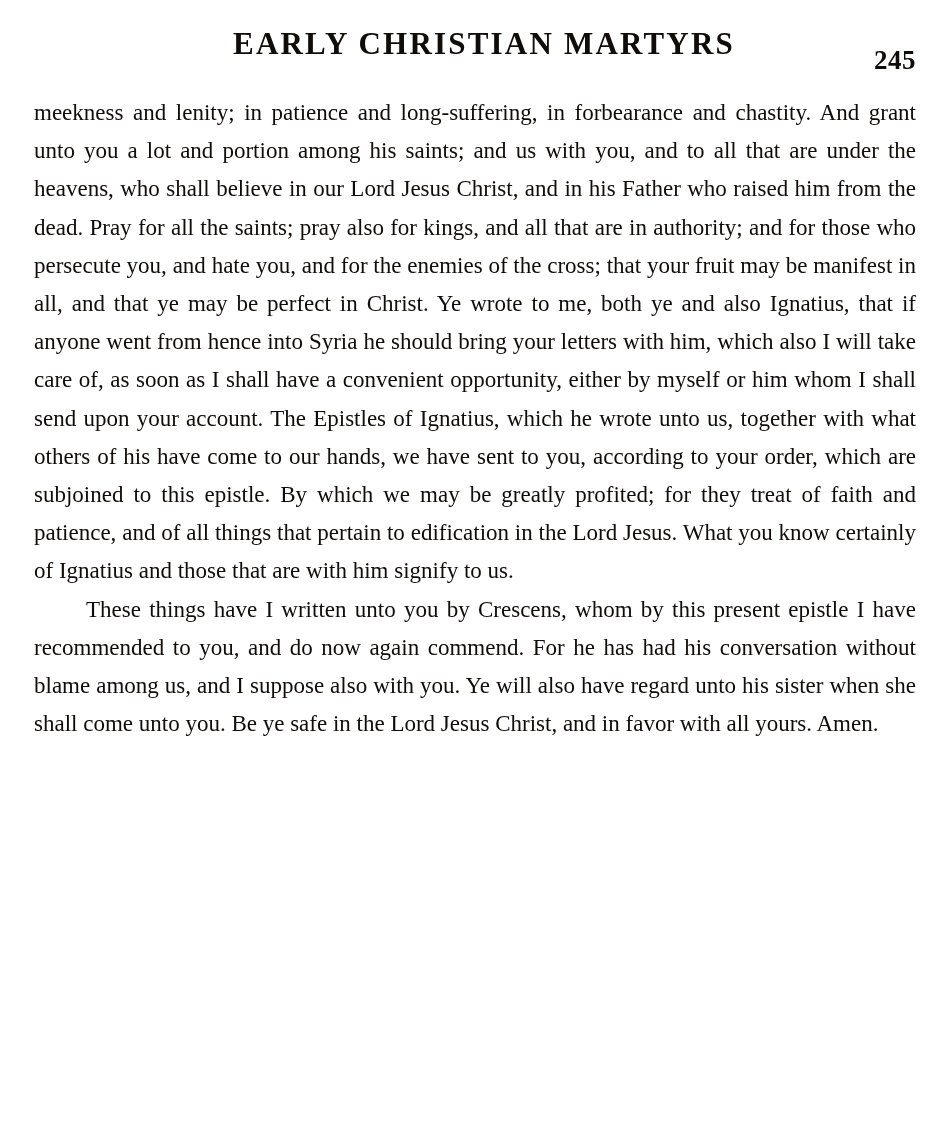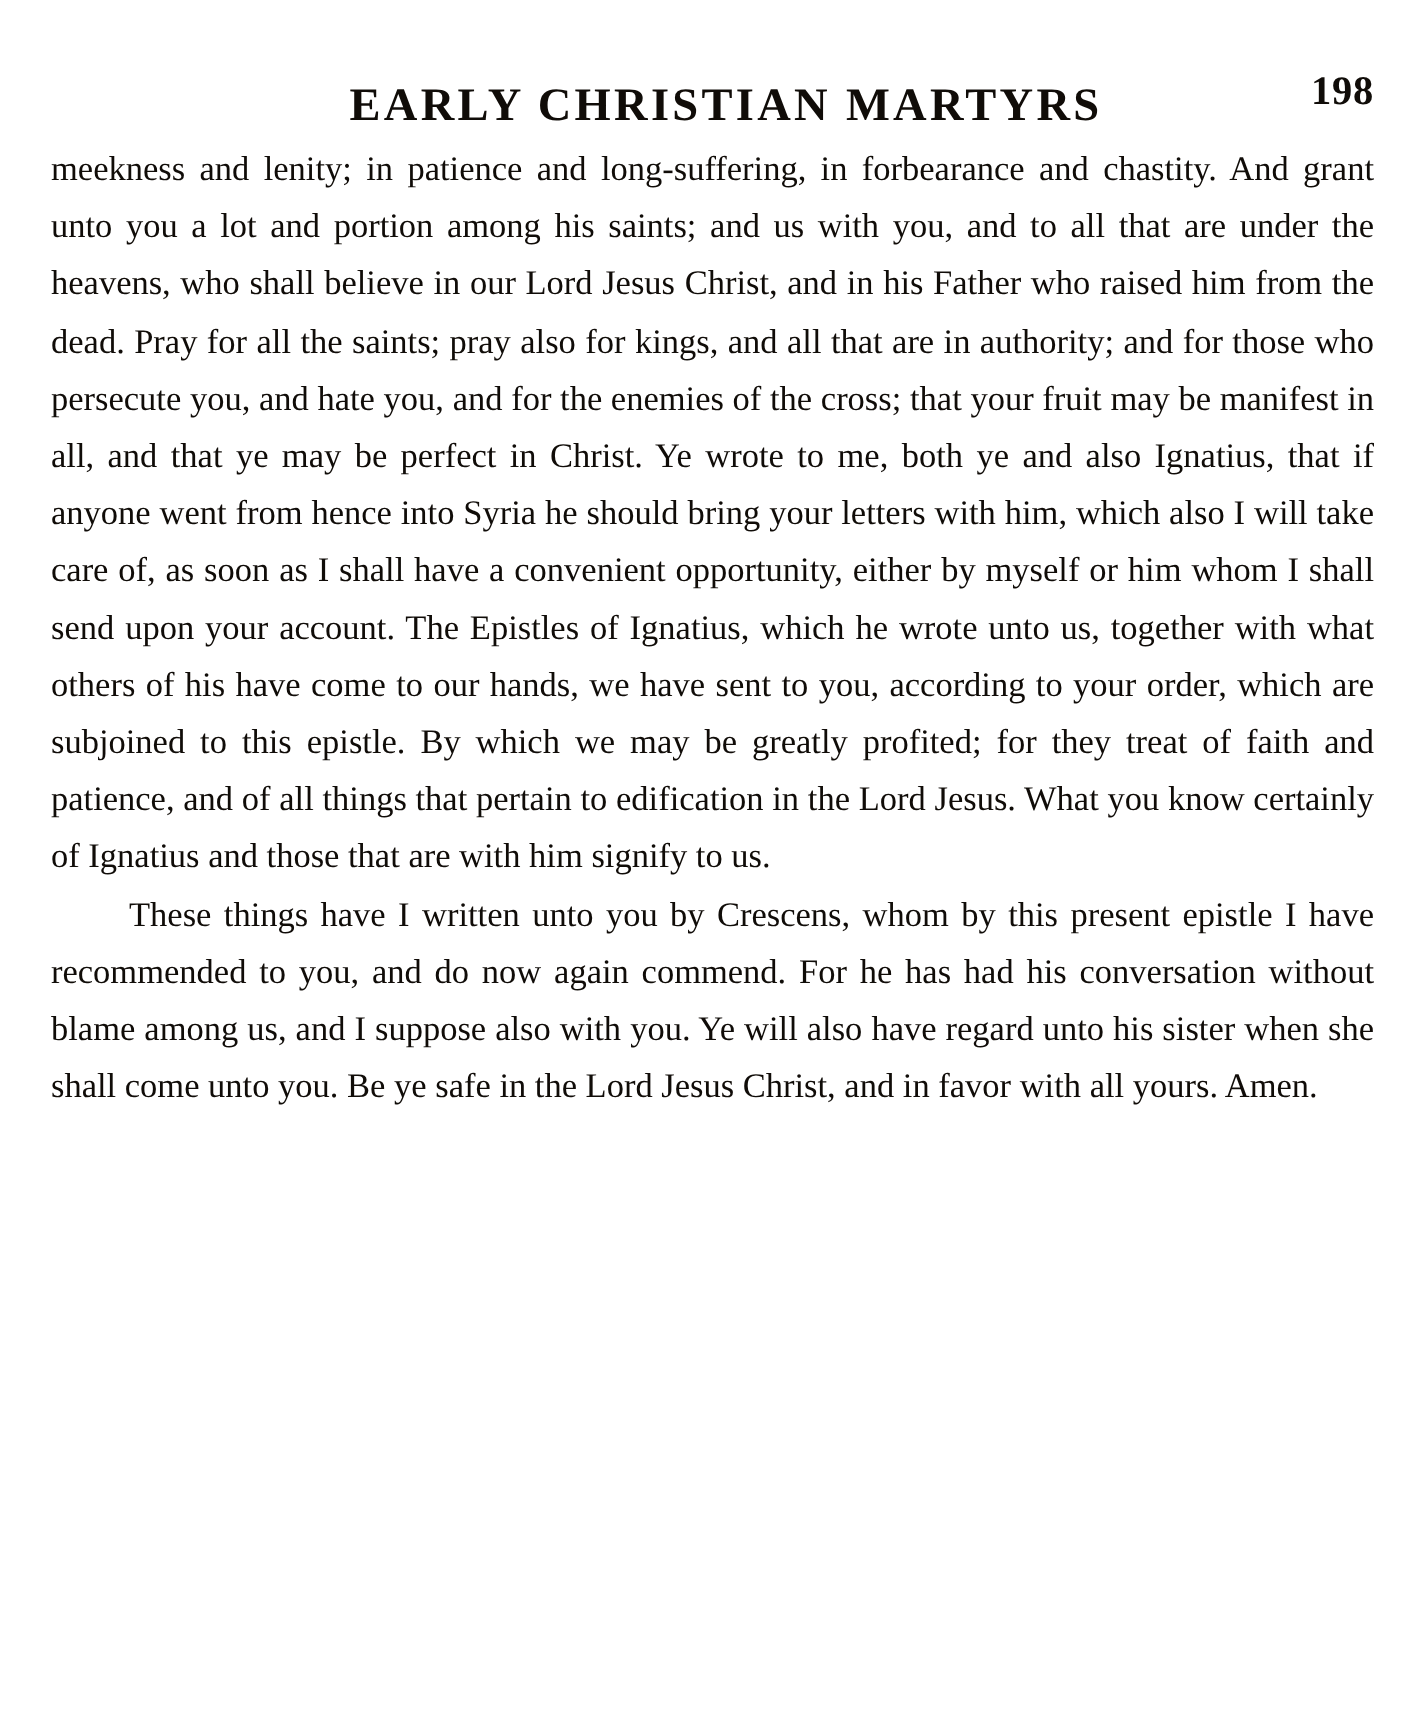--- a/index.html
+++ b/index.html
@@ -31,21 +31,20 @@
     height: 52px;
   }
   .running-title {
     font-family: "Liberation Serif", serif;
     font-size: 31px;
     letter-spacing: 2.2px;
     font-weight: 700;
     text-align: center;
     white-space: nowrap;
     margin-left: 18px;
-    margin-top: 26px;
   }
   .folio {
     position: absolute;
     right: 34px;
     bottom: 2px;
     font-family: "Liberation Serif", serif;
     font-size: 27px;
     font-weight: 700;
     letter-spacing: 0.5px;
   }
@@ -65,21 +64,21 @@
     text-indent: 52px;
   }
 </style>
 </head>
 <body>
 
 <div class="page">
 
   <div class="header">
     <div class="running-title">EARLY CHRISTIAN MARTYRS</div>
-    <div class="folio">198</div>
+    <div class="folio">245</div>
   </div>
 
   <div class="body-text">
     <p class="body-paragraph">meekness and lenity; in patience and long-suffering, in forbearance and chastity.   And grant unto you a lot and portion among his saints; and us with you, and to all that are under the heavens, who shall believe in our Lord Jesus Christ, and in his Father who raised him from the dead.   Pray for all the saints; pray also for kings, and all that are in authority; and for those who persecute you, and hate you, and for the enemies of the cross; that your fruit may be manifest in all, and that ye may be perfect in Christ.   Ye wrote to me, both ye and also Ignatius, that if anyone went from hence into Syria he should bring your letters with him, which also I will take care of, as soon as I shall have a convenient opportunity, either by myself or him whom I shall send upon your account.   The Epistles of Ignatius, which he wrote unto us, together with what others of his have come to our hands, we have sent to you, according to your order, which are subjoined to this epistle. By which we may be greatly profited; for they treat of faith and patience, and of all things that pertain to edification in the Lord Jesus.   What you know certainly of Ignatius and those that are with him signify to us.</p>
     <p class="body-paragraph indent">These things have I written unto you by Crescens, whom by this present epistle I have recommended to you, and do now again commend.   For he has had his conversation without blame among us, and I suppose also with you.   Ye will also have regard unto his sister when she shall come unto you.   Be ye safe in the Lord Jesus Christ, and in favor with all yours. Amen.</p>
   </div>
 
 </div>
 
 </body></html>

